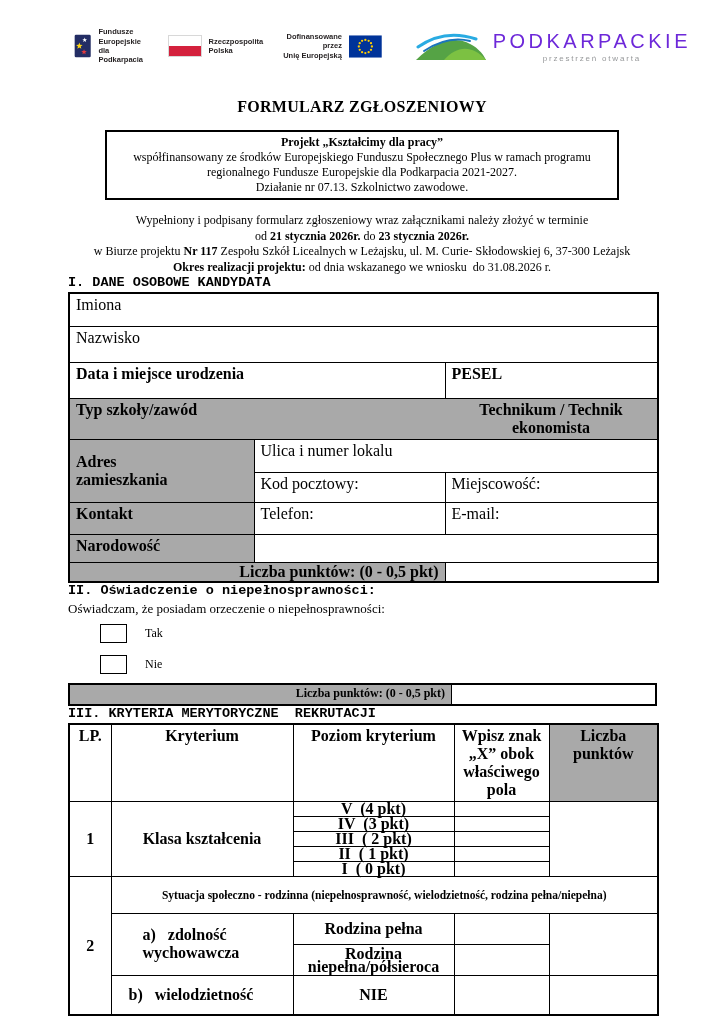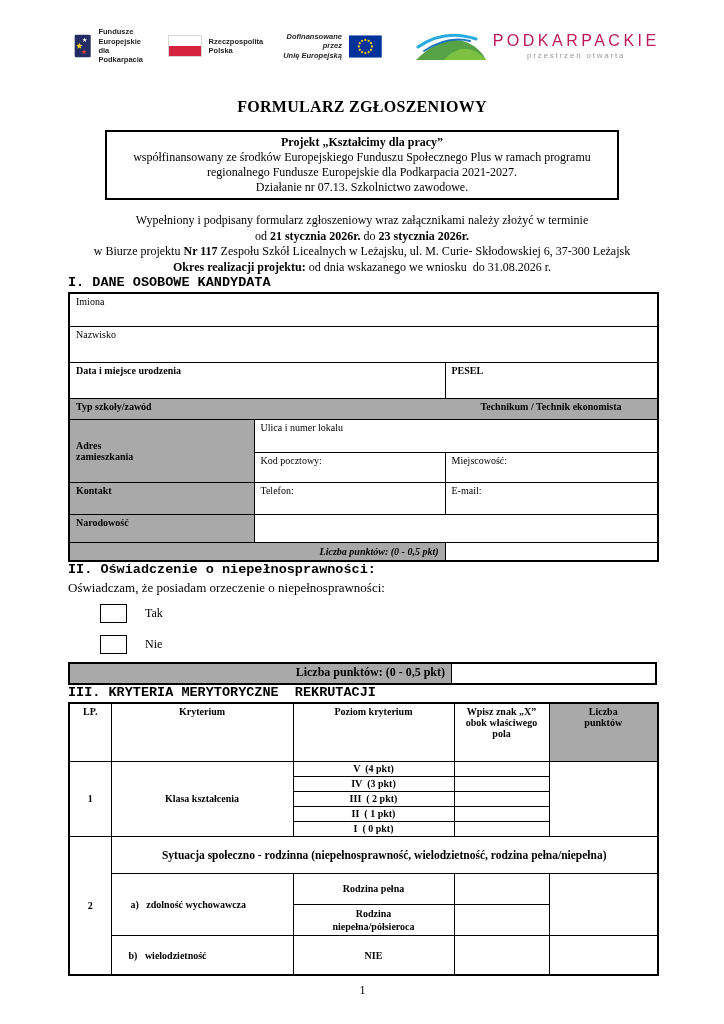--- a/index.html
+++ b/index.html
@@ -15,45 +15,45 @@
     gap:16px;
   }
   .logo-group { display:flex; align-items:center; gap:7px; }
   .logo-caption { font-size:7.5px; font-weight:bold; color:#231f20; line-height:1.25; }
   .logo-caption.right { text-align:right; }
   .pl-flag { width:34px; height:22px; border:1px solid #d8d8d8; box-sizing:border-box; }
   .pl-flag .w { height:50%; background:#fff; }
   .pl-flag .r { height:50%; background:#d4213d; }
   .divider { width:1px; height:34px; background:#8a8a8a; }
   .pk-text { display:flex; flex-direction:column; align-items:center; }
-  .pk-name { font-size:16px; letter-spacing:3.5px; color:#be185d; }
+  .pk-name { font-size:20px; letter-spacing:3.5px; color:#6d28d9; }
   .pk-tag  { font-size:8px;  letter-spacing:1.8px; color:#96989a; margin-top:1px; }
   
   h1.title { text-align:center; font-size:16px; margin:30px 0 0 0; letter-spacing:.3px; }
   .project-box {
     width:510px; margin:14px auto 0 auto; border:2px solid #000;
     text-align:center; font-size:12px; line-height:15px; padding:3px 0;
   }
   .project-box p { margin:0; white-space:nowrap; }
   .project-box .b { font-weight:bold; }
   .info { margin-top:13px; text-align:center; font-size:12px; line-height:15.6px; }
   .info p { margin:0; white-space:pre-wrap; }
   b { font-weight:bold; }
   
   .content { margin:0 67px 0 68px; width:589px; }
   h2.sec { font-size:13.5px; margin:0; white-space:pre-wrap;font-family:Liberation Mono, monospace; }
   .s1 { margin-top:20px; }
   
   table { border-collapse:collapse; table-layout:fixed; width:589px; border:2px solid #000; }
-  td, th { border:1px solid #000; font-size:10px; padding:2px 6px; vertical-align:top; box-sizing:border-box; }
+  td, th { border:1px solid #000; font-size:16px; padding:2px 6px; vertical-align:top; box-sizing:border-box; }
   .gray { background:#a9a9a9; }
   .bold { font-weight:bold; }
   .center { text-align:center; }
   .vmid { vertical-align:middle; }
-  .right { text-align:right;font-style:italic; }
+  .right { text-align:right; }
   .pre { white-space:pre-wrap; }
   .nbr { border-right:none; }
   .nbl { border-left:none; }
   .t1 { margin-top:2px; }
   .t3 { margin-top:2px; }
   .t3 th { font-weight:bold; text-align:center; vertical-align:top; padding:2px 3px; }
   .t3 td.lvl { font-weight:bold; text-align:center; vertical-align:middle; padding:0 2px; line-height:13px; }
   .nowrap { white-space:nowrap; overflow:hidden; }
   .fs11 { font-size:11.5px; }
   
@@ -262,21 +262,21 @@
           </tr>
       <tr style="height:15px">
             <td class="lvl pre">I  ( 0 pkt)</td>
             <td></td>
           </tr>
       <tr style="height:37px">
         <td rowspan="4" class="bold center vmid">2</td>
         <td colspan="4" class="bold center vmid nowrap fs11">Sytuacja społeczno - rodzinna (niepełnosprawność, wielodzietność, rodzina pełna/niepełna)</td>
       </tr>
       <tr style="height:31px">
-        <td rowspan="2" class="bold vmid pre" style="padding-left:19px">a)   zdolność wychowawcza</td>
+        <td rowspan="2" class="bold vmid pre" style="padding-left:31px">a)   zdolność wychowawcza</td>
         <td class="bold center vmid">Rodzina pełna</td>
         <td></td>
         <td rowspan="2"></td>
       </tr>
       <tr style="height:30px">
         <td class="bold center vmid pre" style="line-height:13px">Rodzina
 niepełna/półsieroca</td>
         <td></td>
       </tr>
       <tr style="height:40px">

